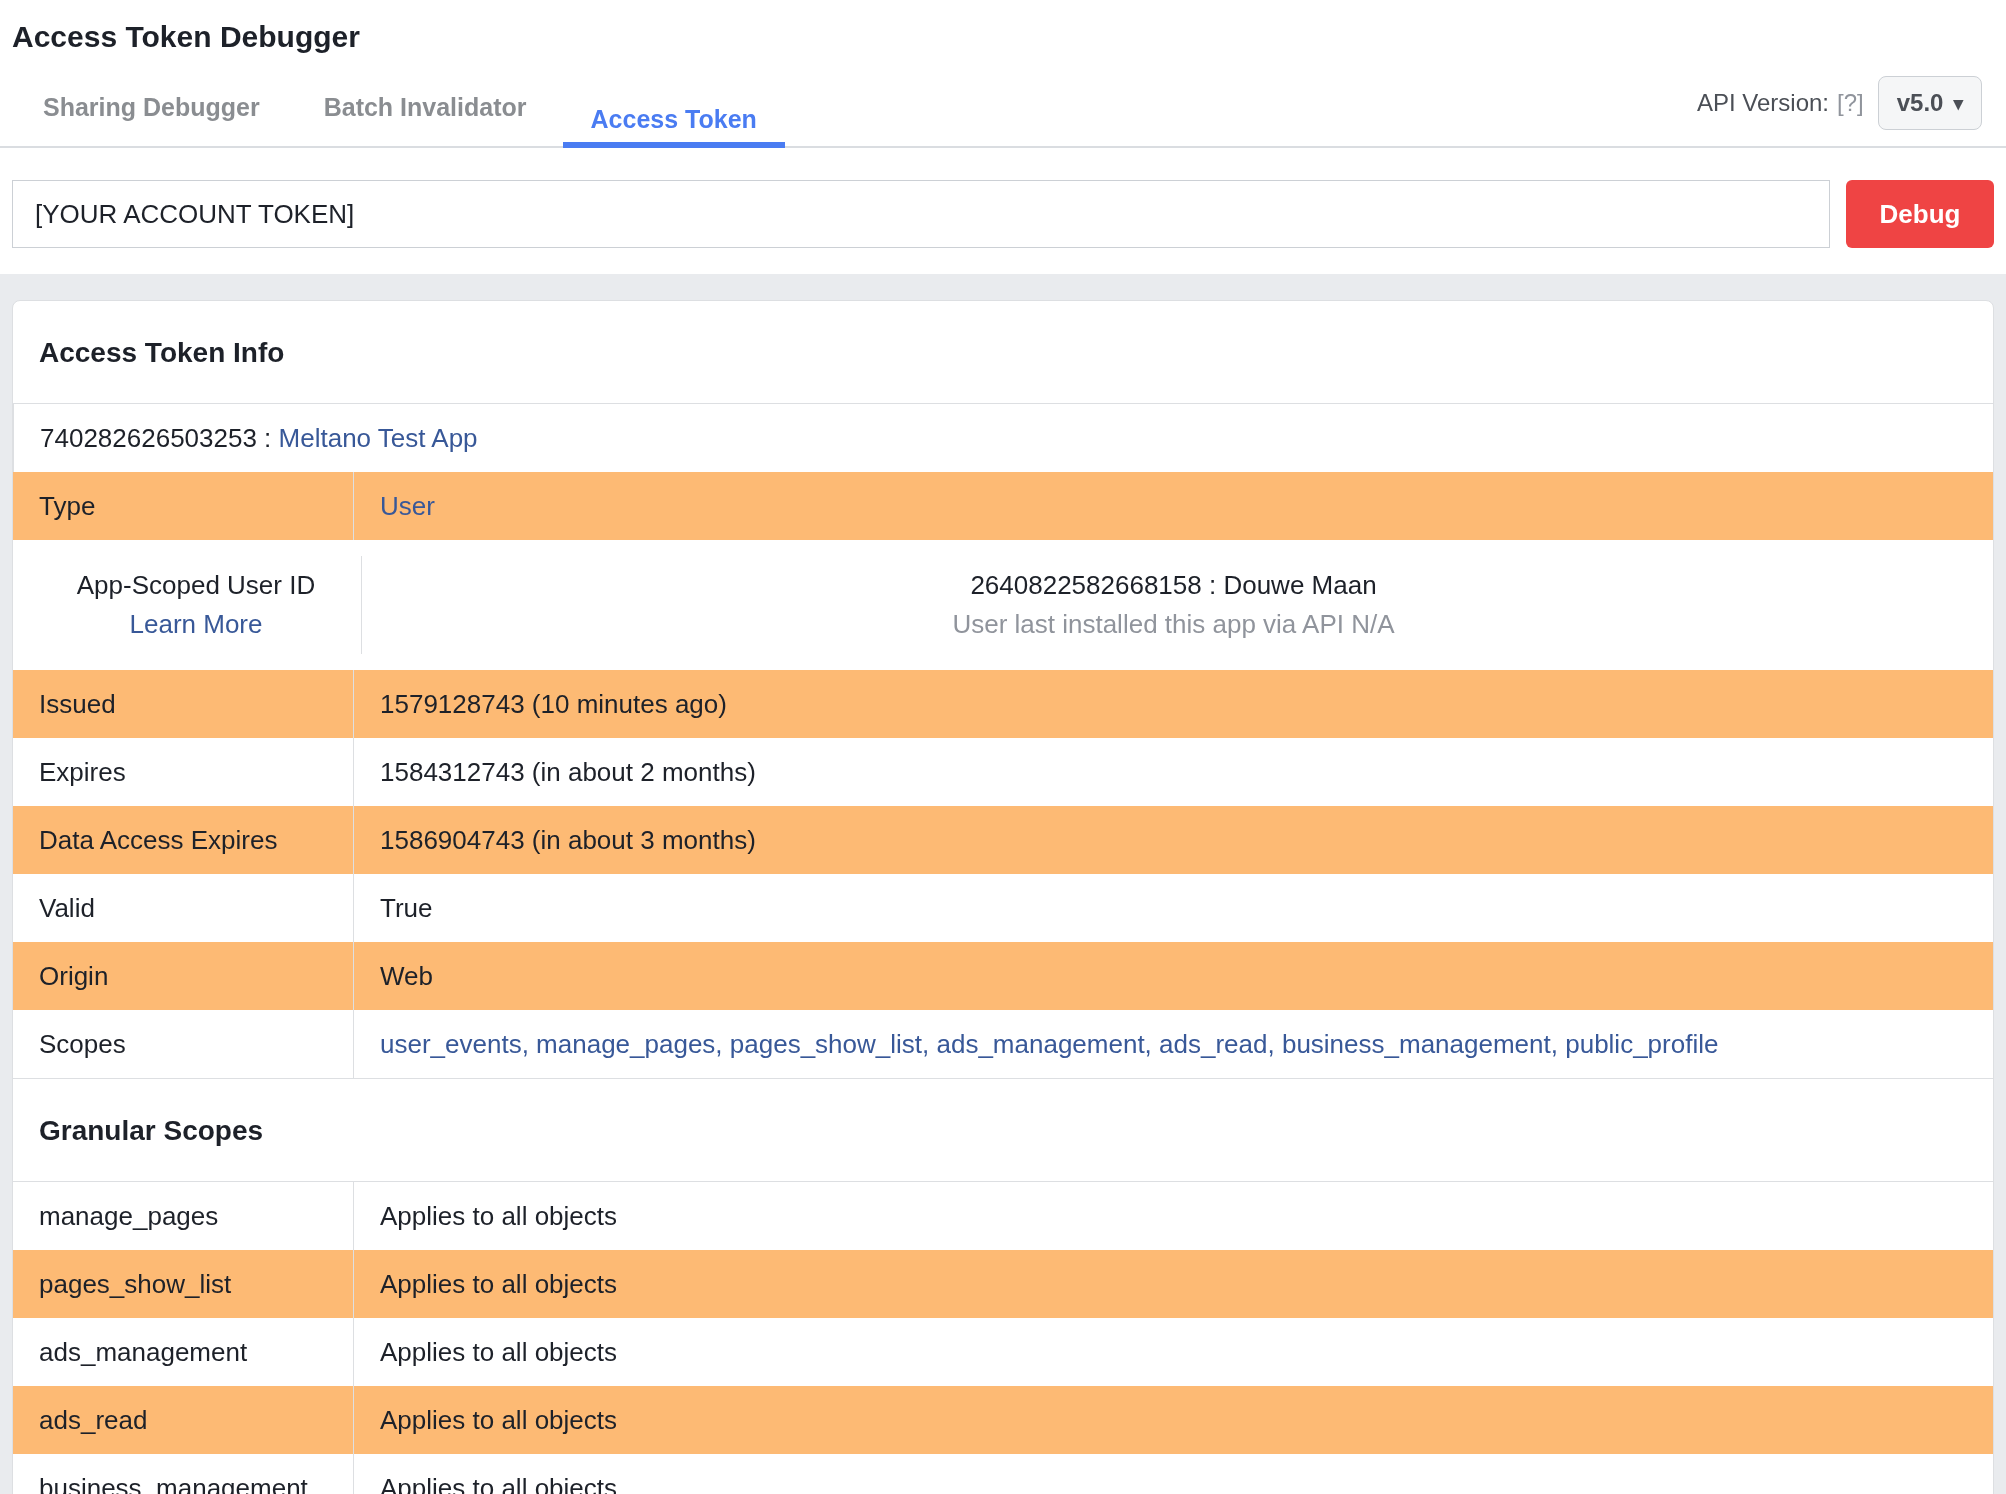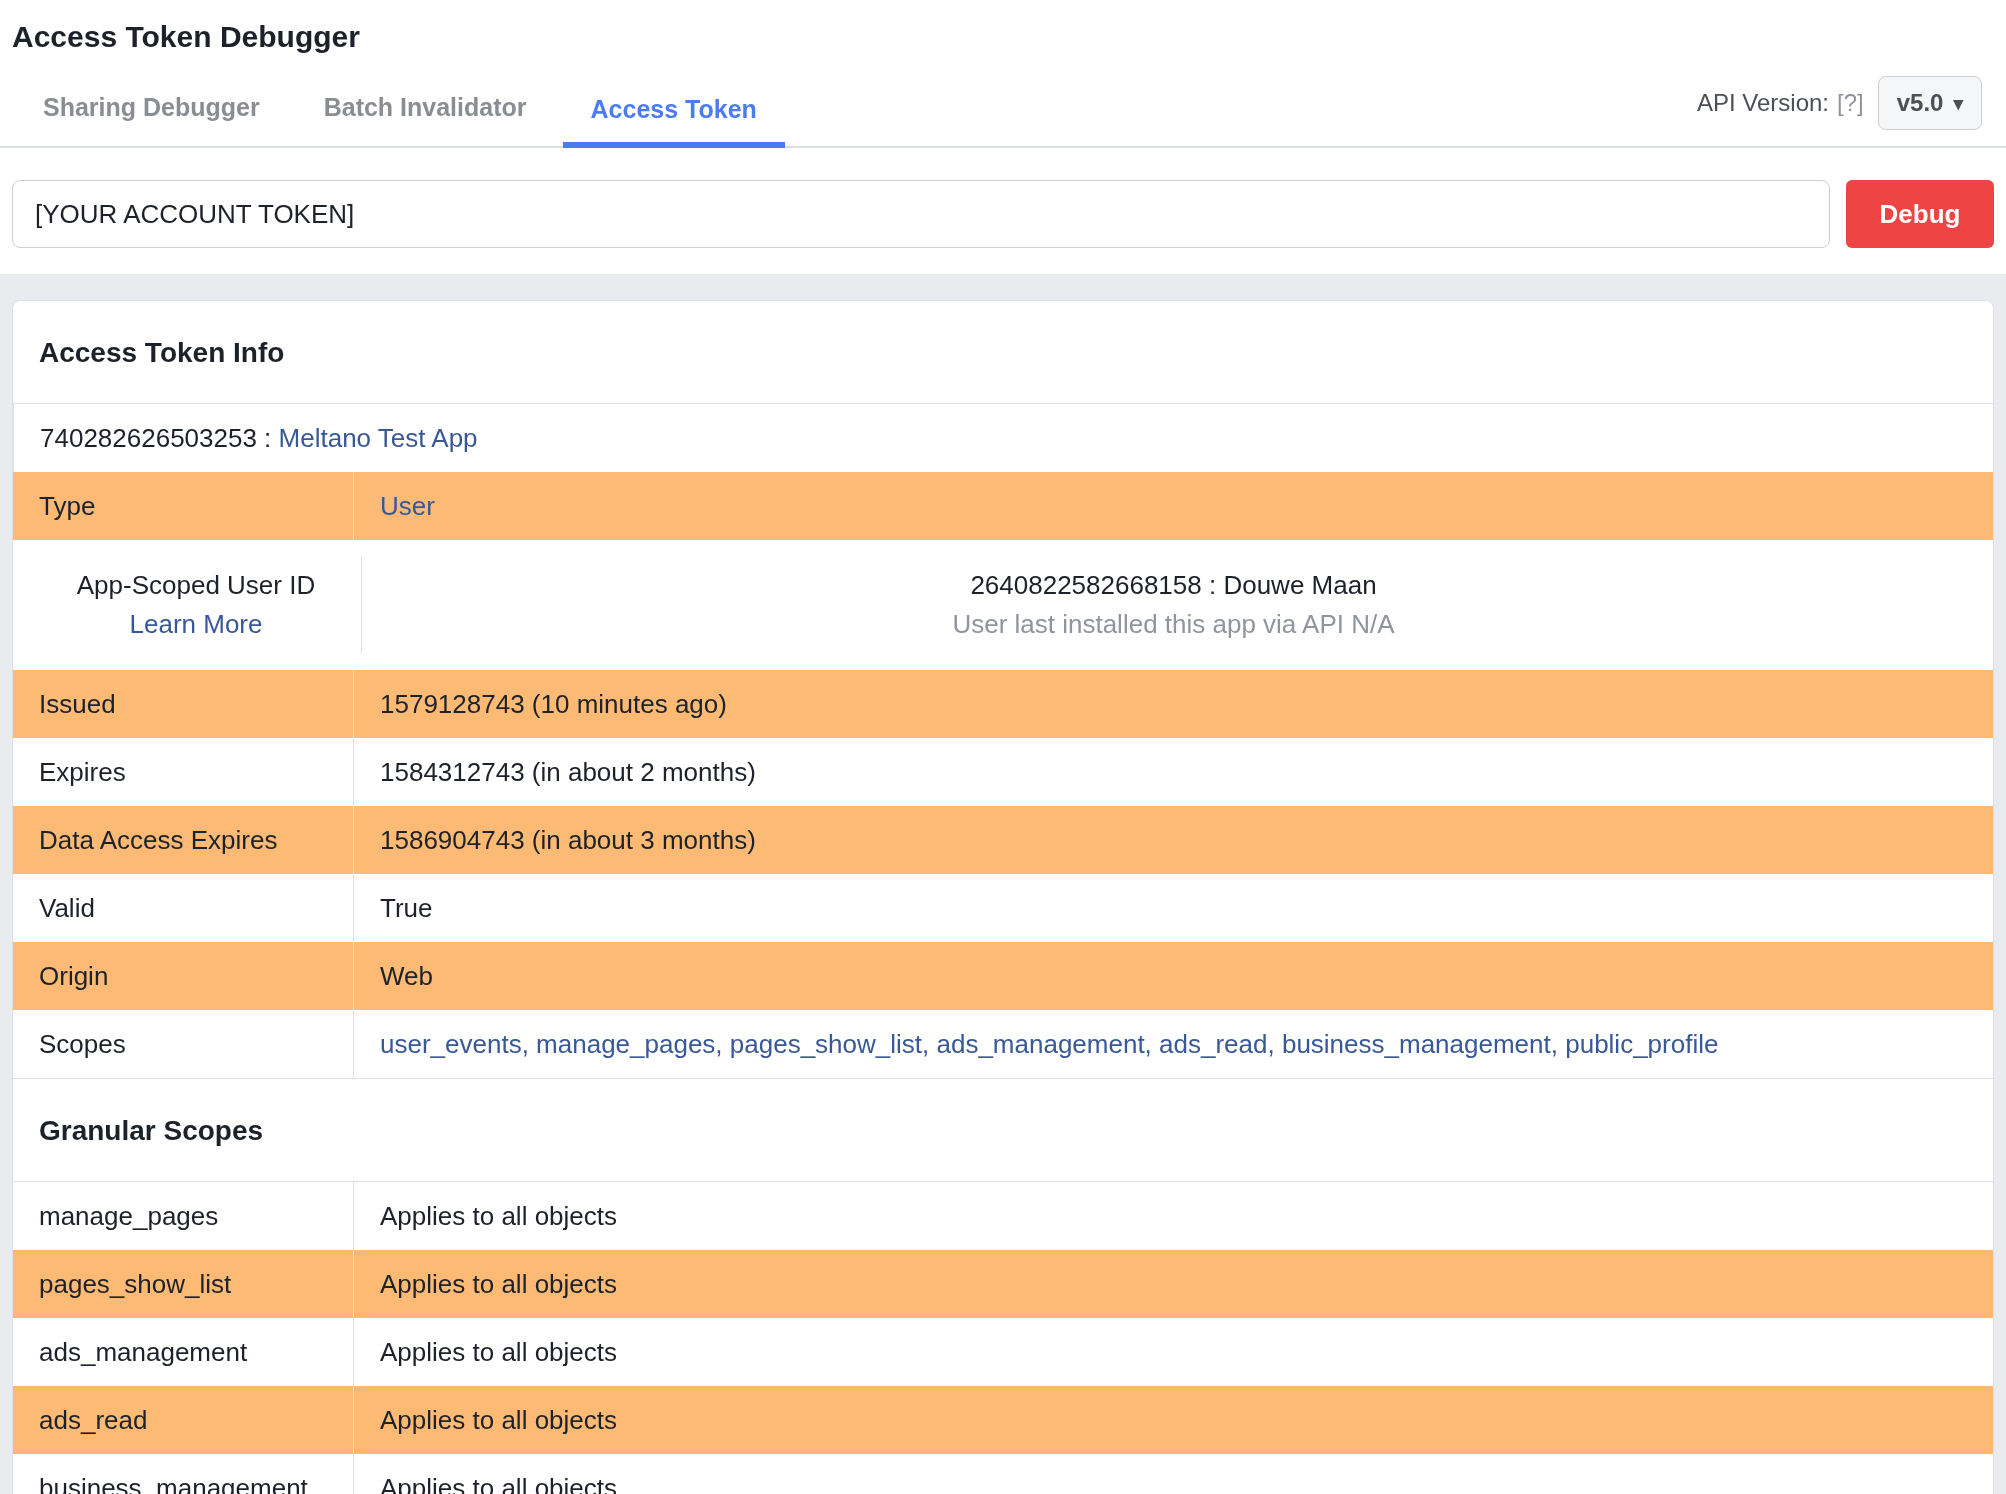--- a/index.html
+++ b/index.html
@@ -33,21 +33,21 @@
     font-weight: 700;
     color: #8a8d91;
     padding: 6px 28px 24px 28px;
     margin-right: 8px;
     cursor: pointer;
     white-space: nowrap;
     text-align: center;
   }
   .tab.active {
     color: #4a7cf2;
-    padding-bottom: 18px;
+    padding-bottom: 8px;
     border-bottom: 6px solid #4a7cf2;
     margin-bottom: -2px;
   }
 
   .api-version {
     margin-left: auto;
     display: flex;
     align-items: center;
     padding-bottom: 16px;
   }
@@ -71,21 +71,21 @@
   .token-row {
     display: flex;
     align-items: stretch;
     gap: 16px;
     padding: 32px 12px 26px 12px;
   }
   .token-input {
     flex: 1;
     height: 68px;
     border: 1px solid #ccd0d5;
-    border-radius: 8px;
+    border-radius: 0;
     font-size: 26px;
     color: #1d2129;
     padding: 0 22px;
     font-family: "Liberation Sans", sans-serif;
     outline: none;
   }
   .debug-btn {
     width: 148px;
     height: 68px;
     background: #ef4444;

